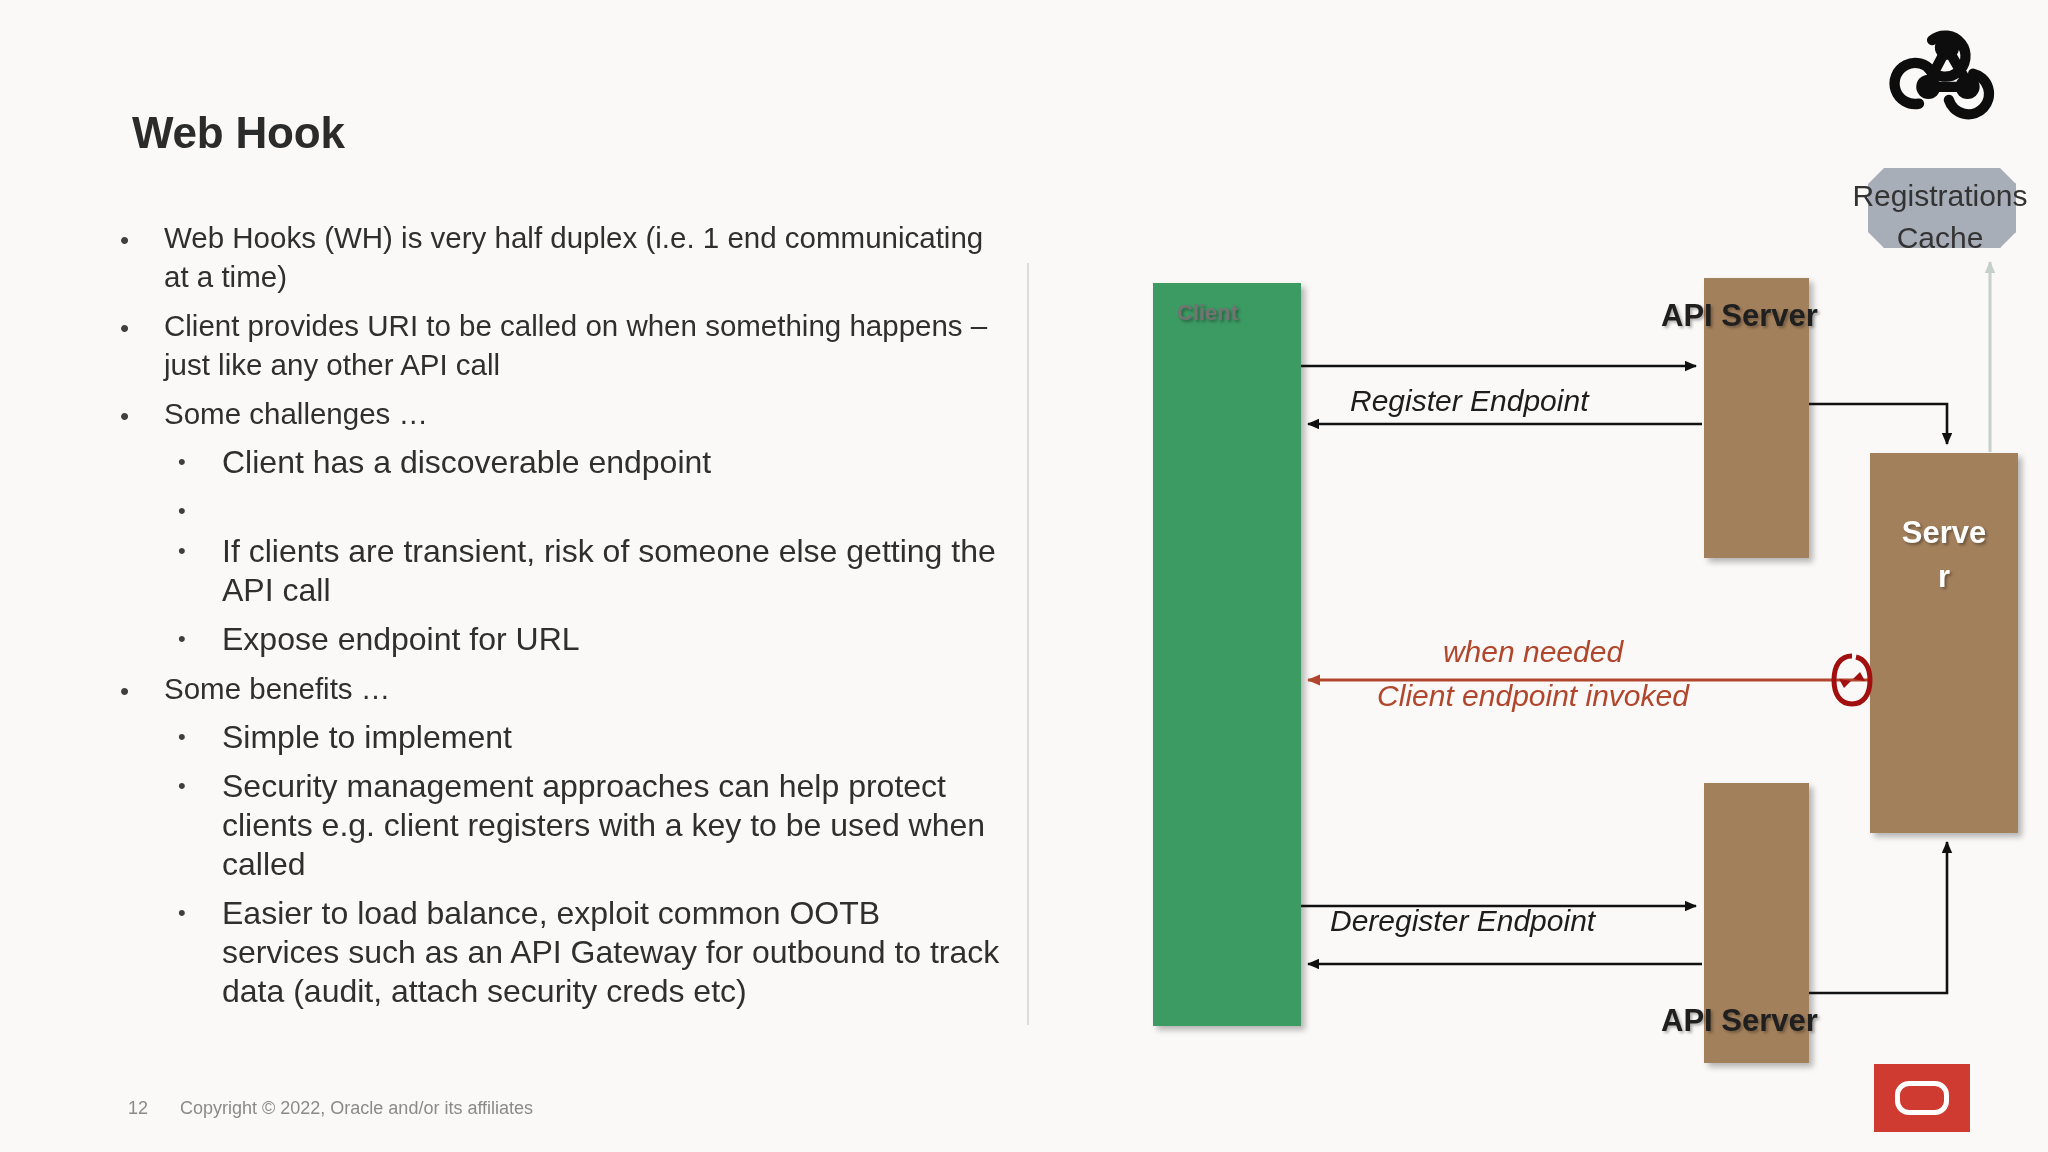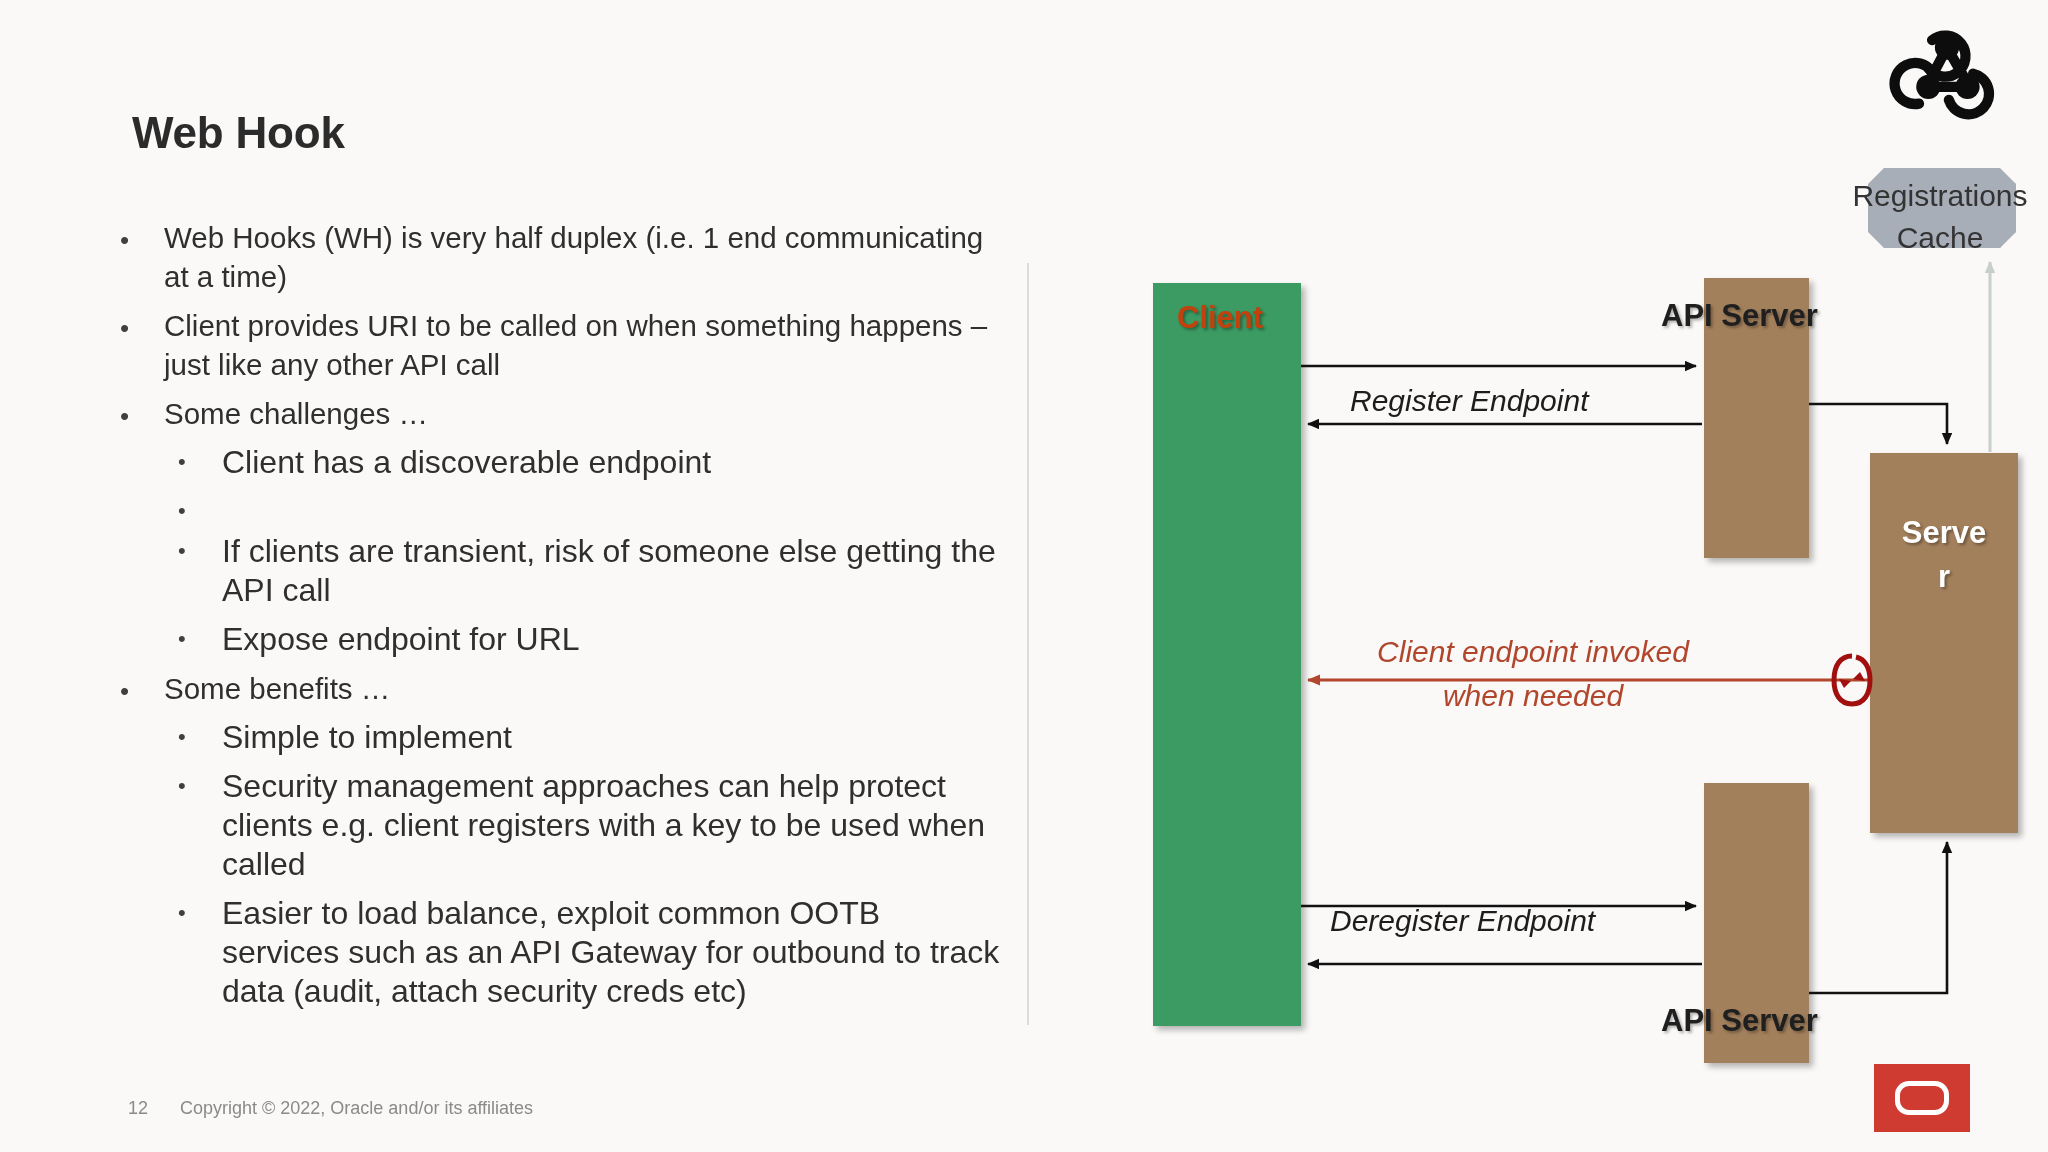--- a/index.html
+++ b/index.html
@@ -49,21 +49,21 @@
   #diagram{position:absolute;left:0;top:0;width:2048px;height:1152px;padding-left:44px;}
 
   .shadowbox{box-shadow:4px 4px 6px rgba(0,0,0,0.28);}
 
   #client-box{
     position:absolute;left:1153px;top:283px;width:148px;height:743px;
     background:#3c9a63;
   }
   #client-label{
     position:absolute;left:1177px;top:300px;
-    color:#c2410c;font-size:31px;font-weight:bold;
+    color:#737373;font-size:22px;font-weight:bold;
     text-shadow:2px 2px 3px rgba(0,0,0,.35);
   }
 
   .api-box{position:absolute;background:#a3805c;width:105px;}
   #api-top{left:1704px;top:278px;height:280px;}
   #api-bottom{left:1704px;top:783px;height:280px;}
 
   #api-top-label{
     position:absolute;left:1661px;top:298px;
     font-size:31px;font-weight:bold;color:#1f1f1f;
@@ -261,22 +261,22 @@
       <svg viewBox="0 0 64 64" width="64" height="64" xmlns="http://www.w3.org/2000/svg">
         <path d="M32 8 C20 8 14 18 14 32 C14 46 20 56 32 56 C44 56 50 46 50 32 C50 20 45 11 36 9" fill="none" stroke="#a10f0f" stroke-width="5"></path>
         <path d="M40 24 L33 31 L45 33 z" fill="#a10f0f"></path>
         <path d="M24 40 L31 33 L19 31 z" fill="#a10f0f"></path>
       </svg>
     </div>
 
     <div class="arrow-label" id="label-register">Register Endpoint</div>
     <div class="arrow-label" id="label-deregister">Deregister Endpoint</div>
     <div id="label-invoke">
+        <div>when needed</div>
         <div>Client endpoint invoked</div>
-        <div>when needed</div>
       </div>
 
     <div id="oracle-logo">
       <div class="ring"></div>
     </div>
 
   </div>
 </div>
 
 </body></html>

